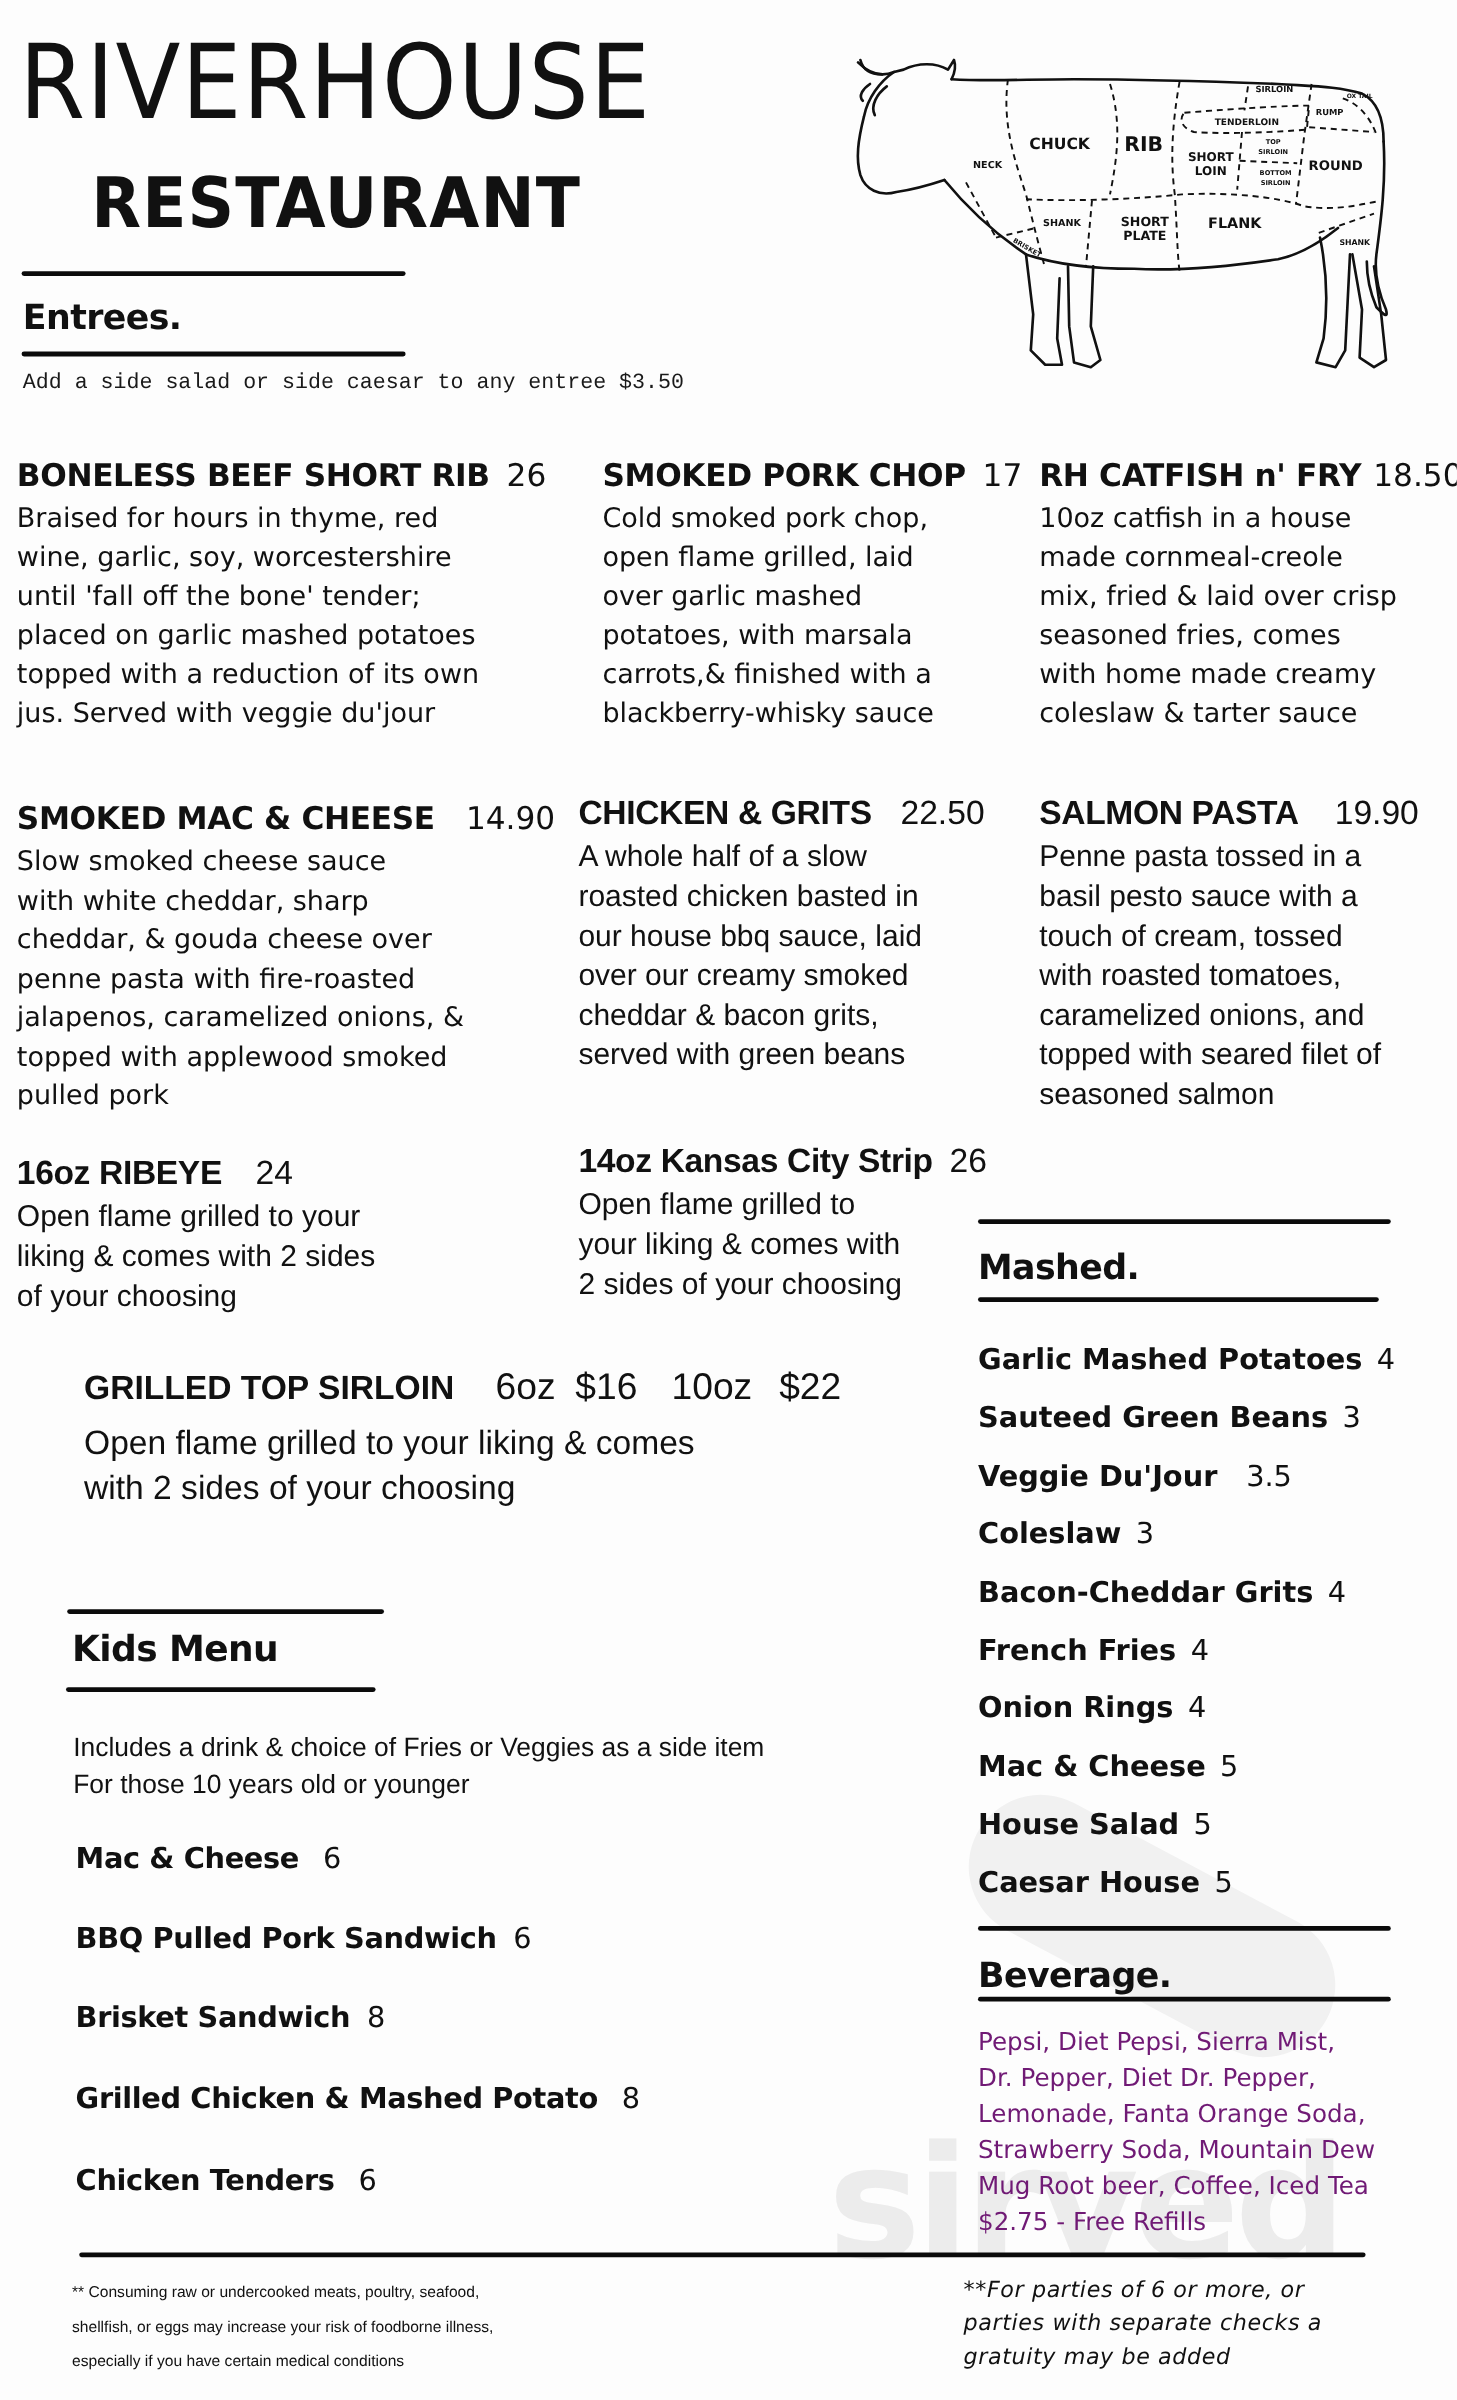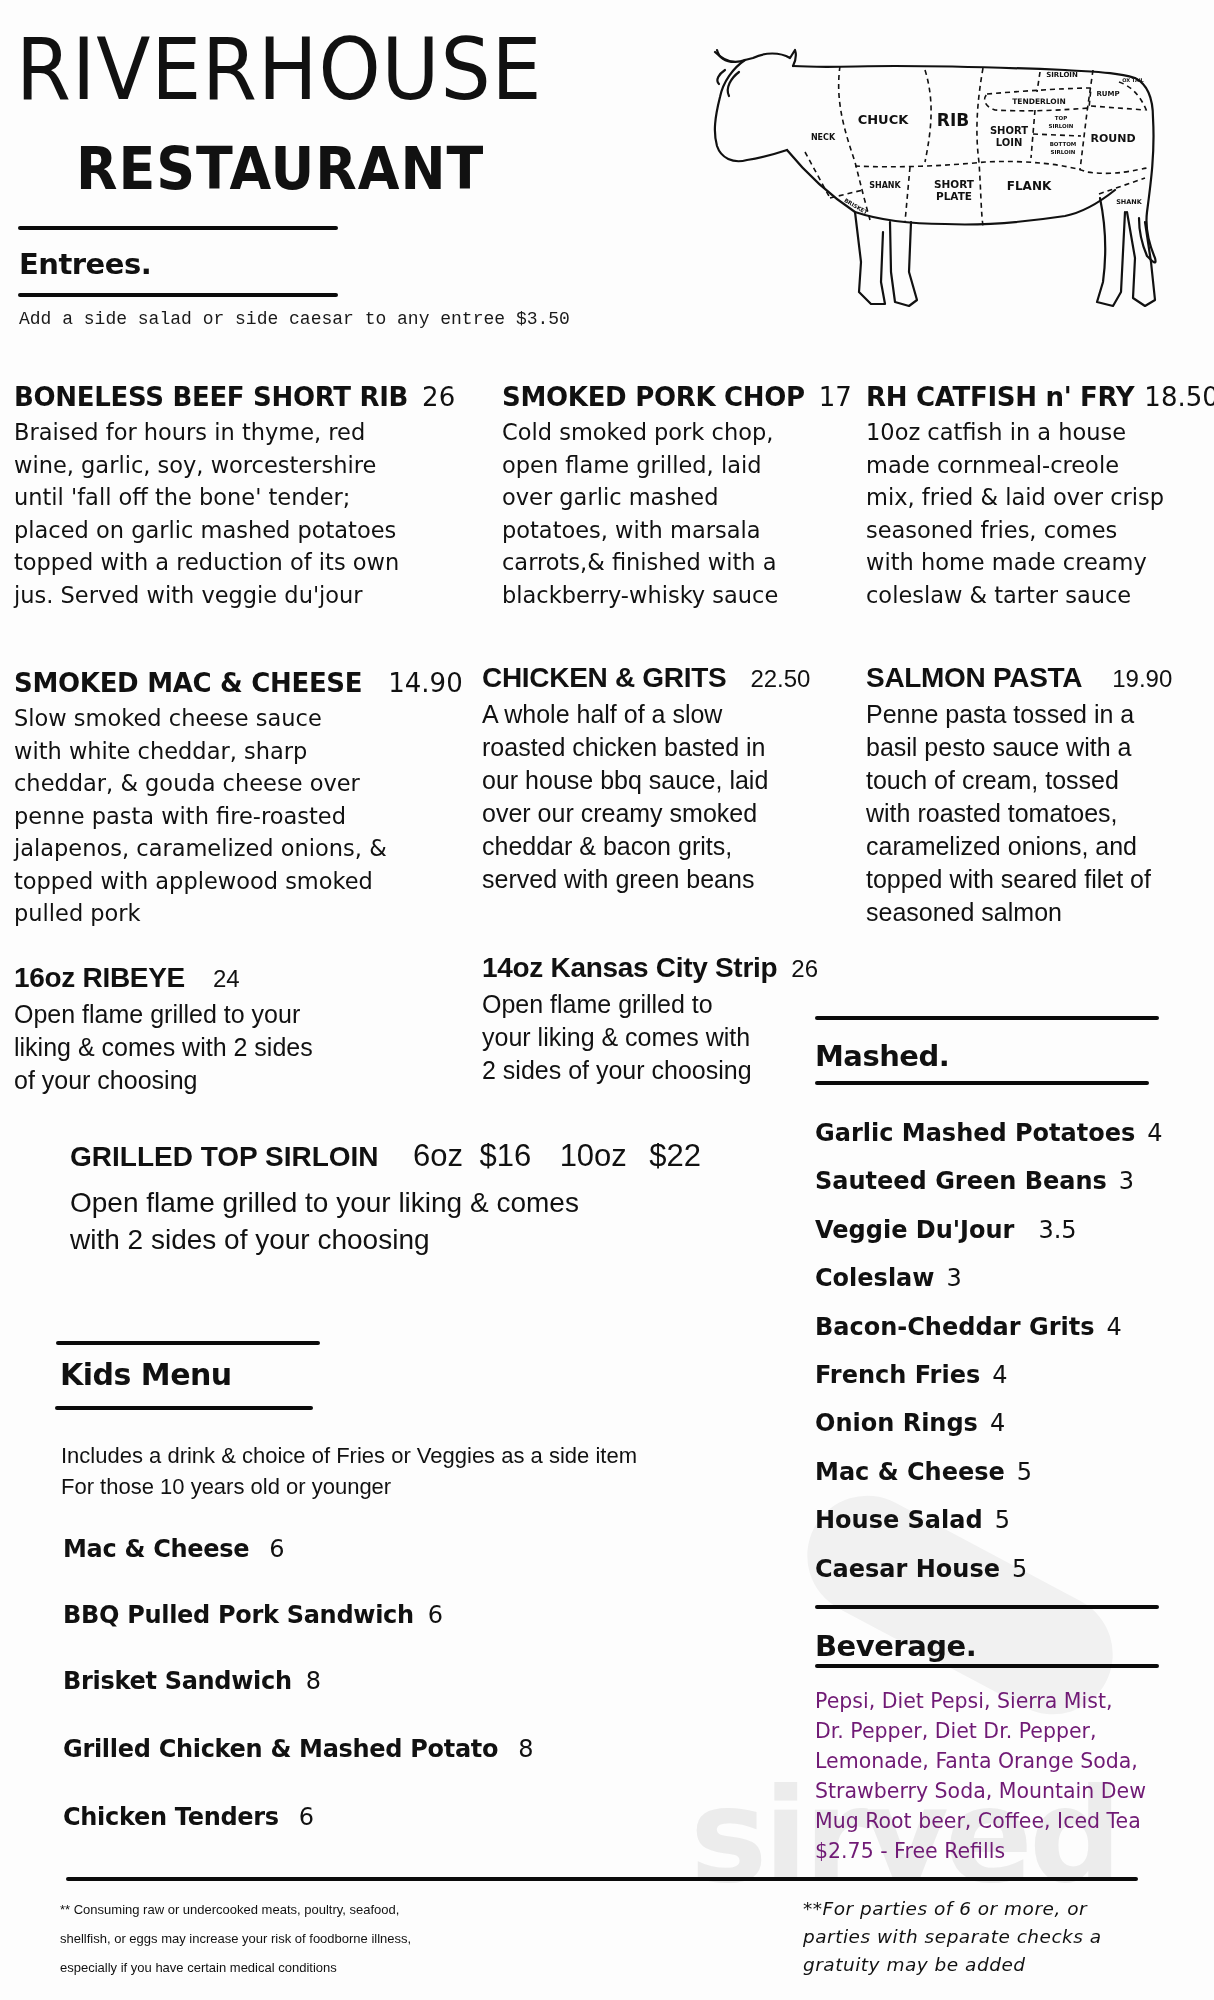--- a/index.html
+++ b/index.html
@@ -15,21 +15,21 @@
     .section-h { font-family: "DejaVu Sans", sans-serif; font-weight: bold; font-size: 29px; letter-spacing: -0.5px; line-height: 1; }
 
     .note { font-family: Liberation Mono, monospace; font-size: 18px; color: #1a1a1a; }
 
     .entree { position: absolute; }
     .entree .name { font-family: "DejaVu Sans", sans-serif; font-weight: bold; font-size: 26px; letter-spacing: -0.3px; white-space: nowrap; }
     .entree .price { font-family: "DejaVu Sans", sans-serif; font-size: 26px; font-weight: normal; margin-left: 14px; }
     .entree .desc { font-family: "DejaVu Sans", sans-serif; font-size: 22.5px; line-height: 32.5px; margin-top: 4px; color: #111; white-space: pre-line; }
     .entree.narrow .desc { font-family: "Liberation Sans", sans-serif; font-size: 25px; }
     .entree.narrow .name { font-family: "Liberation Sans", sans-serif; font-size: 28px; }
-    .entree.narrow .price { font-family: "Liberation Sans", sans-serif; font-size: 24px; }
+    .entree.narrow .price { font-family: "Liberation Sans", sans-serif; font-size: 28px; }
 
     .sirloin { left: 70px; top: 1138px; }
     .sirloin .name { font-family: "Liberation Sans", sans-serif; font-weight: bold; font-size: 28px; }
     .sirloin .sizes span { font-family: Liberation Sans, sans-serif; font-size: 31px; margin-left: 16px; }
     .sirloin .desc { font-family: "Liberation Sans", sans-serif; font-size: 28px; line-height: 37px; margin-top: 10px; }
 
     .side-item { position: absolute; left: 815px; font-family: "DejaVu Sans", sans-serif; font-weight: bold; font-size: 24px; white-space: nowrap; }
     .side-item .p { font-weight: normal; margin-left: 12px; }
 
     .kid-item { position: absolute; left: 63px; font-family: "DejaVu Sans", sans-serif; font-weight: bold; font-size: 24px; letter-spacing: -0.3px; white-space: nowrap; }

